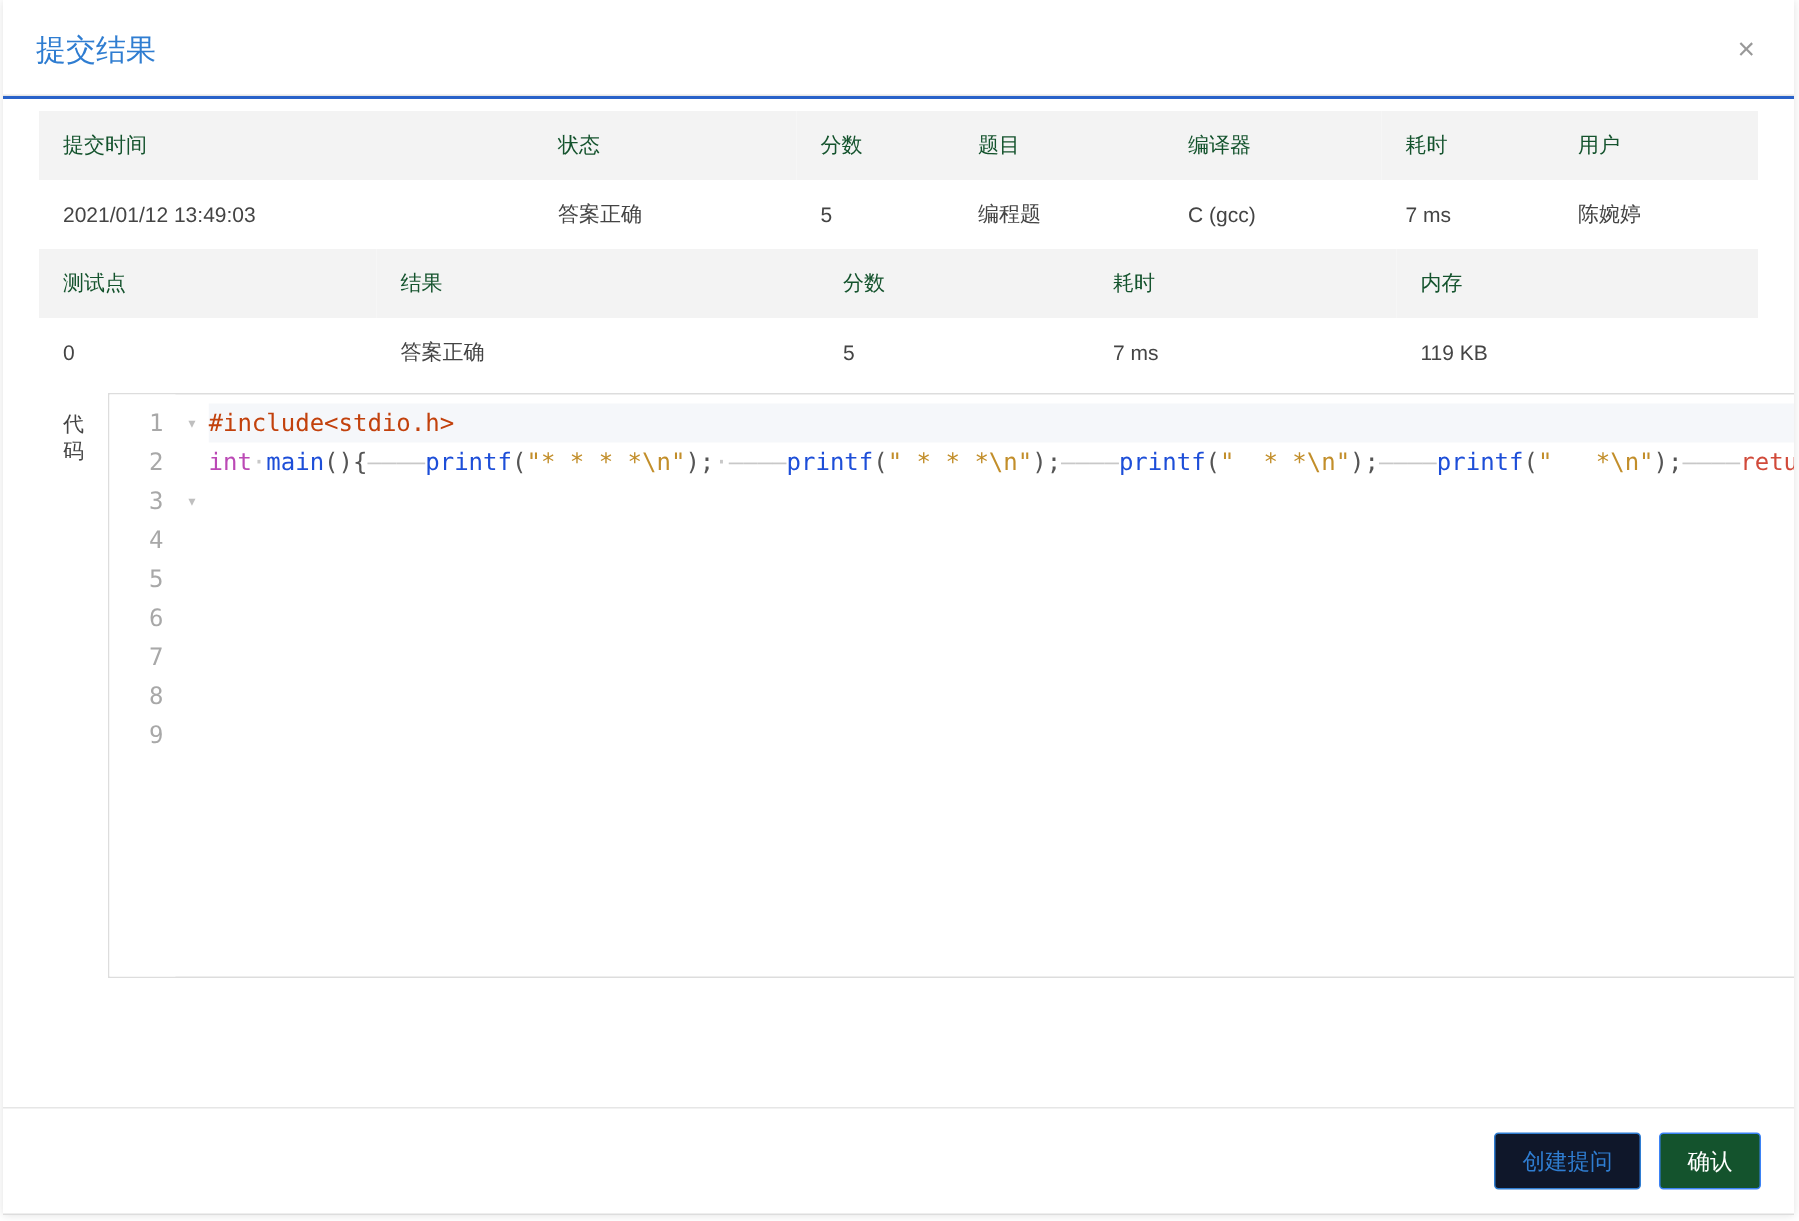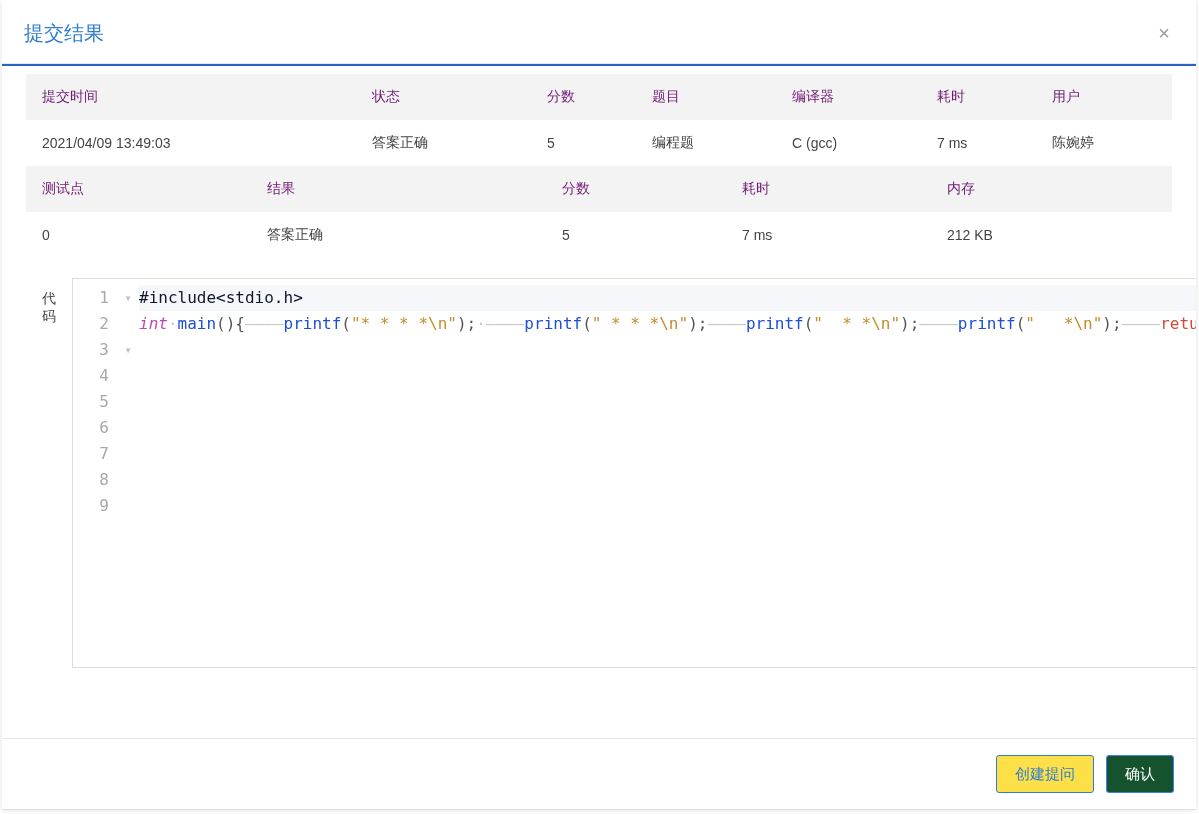--- a/index.html
+++ b/index.html
@@ -38,26 +38,26 @@
   }
   .modal-title { color: #2f7dd1; font-size: 20px; font-weight: 500; }
   .close-x { color: #999; font-size: 20px; cursor: pointer; padding: 0 4px; }
   .blue-rule { height: 2px; background: #2962c9; width: 100%; }
   .modal-body { padding: 8px 24px 0 24px; flex: 1; overflow: auto; }
   table.sub { width: 100%; border-collapse: collapse; font-size: 14px; }
   table.sub thead th {
     background: #f3f3f3;
     text-align: left;
     font-weight: 500;
-    color: #701a75;
+    color: #14532d;
     padding: 14px 16px;
   }
   table.sub tbody td { padding: 14px 16px; color: #444; }
   .status-text { color: #d9534f; }
-  .code-row { display: flex; margin-top: 20px; }
+  .code-row { display: flex; margin-top: 4px; }
   .code-label { width: 200px; padding: 12px 16px 0 16px; font-size: 14px; color: #444; }
   .code-editor {
     flex: 1;
     border: 1px solid #ddd;
     height: 390px;
     display: flex;
     font-family: Menlo, Consolas, monospace;
     font-size: 16px;
     line-height: 26px;
     background: #fff;
@@ -78,22 +78,22 @@
     user-select: none;
   }
   .fold-col .tri { font-size: 12px; line-height: 26px; }
   .code-lines {
     flex: 1;
     padding: 6px 0 0 0;
     white-space: pre;
     overflow: hidden;
   }
   .code-lines .hl-line { background: #f5f7fa; display: block; }
-  .tok-pre   { color: #0f172a; }
-  .tok-type  { color: #bb49b5; font-style: italic; }
+  .tok-pre   { color: #c2410c; }
+  .tok-type  { color: #bb49b5; }
   .tok-ident { color: #1d4ed8; }
   .tok-punct { color: #555; }
   .tok-str   { color: #c28e2a; }
   .tok-kw    { color: #d14a3a; }
   .ws-dot    { color: #c8c8c8; }
   .modal-footer {
     padding: 16px 22px;
     display: flex;
     justify-content: flex-end;
     gap: 12px;
@@ -101,21 +101,21 @@
   }
   .btn {
     height: 38px;
     padding: 0 18px;
     font-size: 15px;
     border-radius: 3px;
     cursor: pointer;
     display: inline-flex;
     align-items: center;
   }
-  .btn-outline { background: #fde047; color: #2f7dd1; border: 1px solid #2f7dd1; }
+  .btn-outline { background: #0f172a; color: #2f7dd1; border: 1px solid #2f7dd1; }
   .btn-primary { background: #14532d; color: #fff; border: 1px solid #3b82f6; }
   .ln { height:26px; }
 </style>
 </head>
 <body>
 
 <div class="top-banner">
   <span>检测到新版本，请刷新</span>
 </div>
 
@@ -144,21 +144,21 @@
           <th>状态</th>
           <th>分数</th>
           <th>题目</th>
           <th>编译器</th>
           <th>耗时</th>
           <th>用户</th>
         </tr>
       </thead>
       <tbody>
         <tr>
-          <td>2021/04/09 13:49:03</td>
+          <td>2021/01/12 13:49:03</td>
           <td class="status-text">答案正确</td>
           <td>5</td>
           <td>编程题</td>
           <td>C (gcc)</td>
           <td>7 ms</td>
           <td>陈婉婷</td>
         </tr>
       </tbody>
     </table>
 
@@ -178,21 +178,21 @@
           <th>耗时</th>
           <th>内存</th>
         </tr>
       </thead>
       <tbody>
         <tr>
           <td>0</td>
           <td class="status-text">答案正确</td>
           <td>5</td>
           <td>7 ms</td>
-          <td>212 KB</td>
+          <td>119 KB</td>
         </tr>
       </tbody>
     </table>
 
     <div class="code-row">
       <div class="code-label">代码</div>
       <div class="code-editor">
         <div class="gutter">
           <div class="ln">1</div>
           <div class="ln">2</div>

